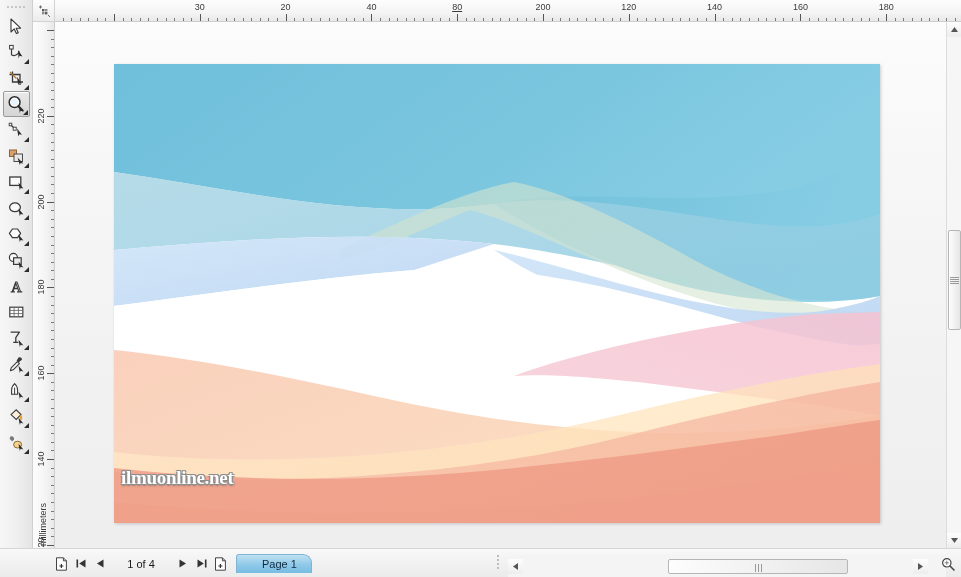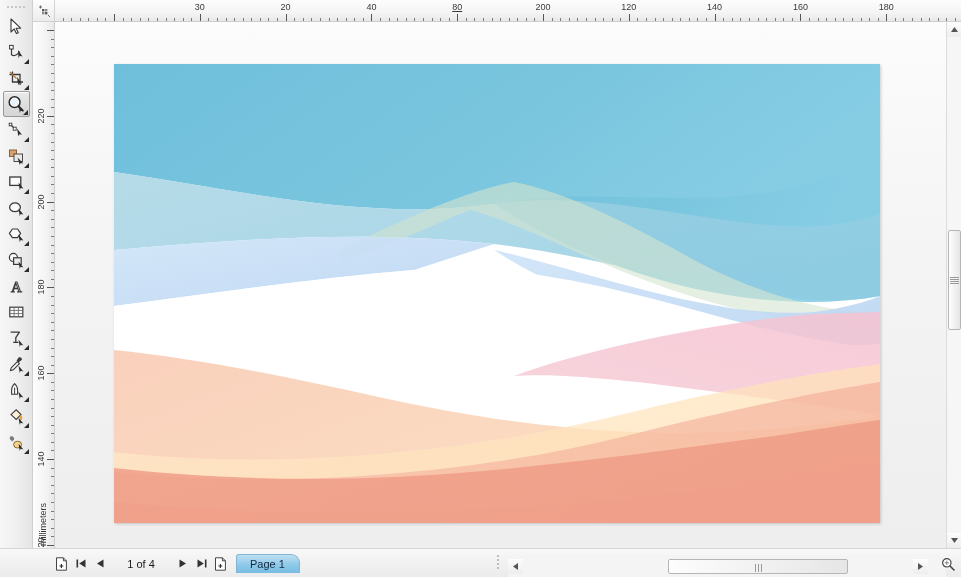--- a/index.html
+++ b/index.html
@@ -187,21 +187,21 @@
   }
   #pagecount {
     min-width: 64px; text-align: center;
     font-size: 11px; color: #1a1a1a;
     padding: 0 4px;
   }
   #pagetab {
     position: relative;
     margin-left: 6px;
     height: 19px;
-    padding: 0 14px 0 13px;
+    padding: 0 14px 0 25px;
     display: flex; align-items: center;
     font-size: 11px; color: #0f2a40;
     background: linear-gradient(180deg,#bfe0f2 0%,#8fc9e8 55%,#77bde2 100%);
     border: 1px solid #7fb4d2;
     border-bottom: none;
     border-radius: 3px 9px 0 0;
     cursor: pointer;
   }
   #zoom-status {
     position: absolute; right: 4px; top: 5px;
@@ -661,20 +661,21 @@
                    C160,418 78,416 0,408 V459 H766 Z" fill="url(#gCoral)" opacity="0.62"></path>
 
           <path d="M0,404 C90,414 190,418 300,412 C420,405 540,388 660,372
                    C700,366 736,360 766,356 V459 H0 Z" fill="url(#gSalmon)" opacity="0.88"></path>
 
           <path d="M766,400 C690,412 600,426 500,436 C400,446 300,450 200,449
                    C130,448 60,444 0,438 V459 H766 Z" fill="#f0a08a" opacity="0.75"></path>
         </g>
       </svg>
 
+      <div id="watermark">ilmuonline.net</div>
     </div>
   </div>
 
   <div id="vscroll">
     <div class="sb-arrow" style="left:0;top:0;width:15px;height:15px;">
       <svg width="7" height="5" viewBox="0 0 7 5">
         <path d="M3.5 0 L7 5 L0 5 Z" fill="#555"></path>
       </svg>
     </div>
     <div class="sb-thumb grip-lines-v" id="vthumb" style="left: 1px; width: 13px; top: 208px; height: 100px;">

